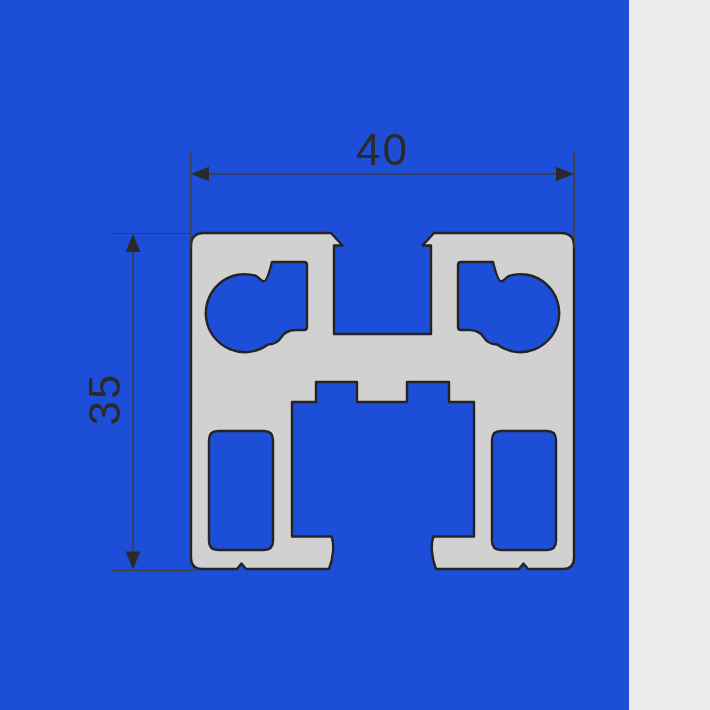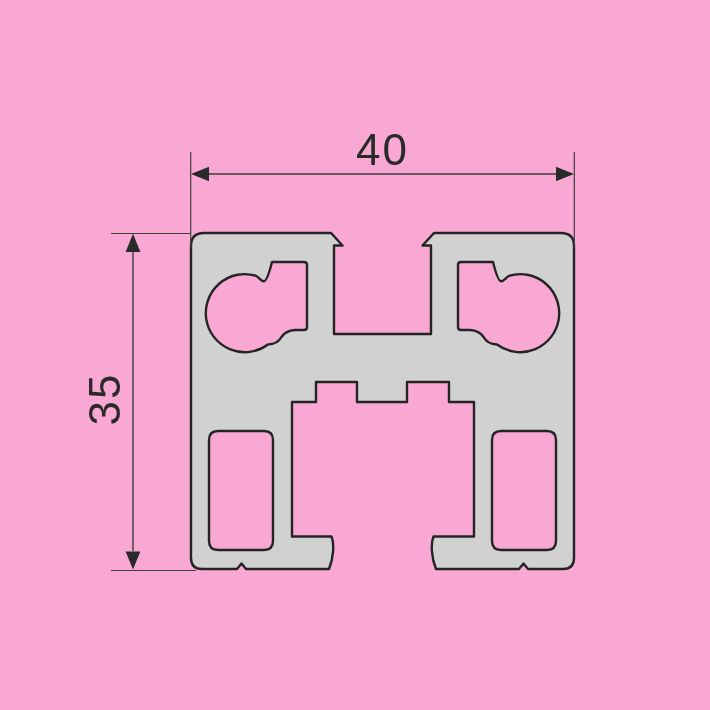--- a/index.html
+++ b/index.html
@@ -5,23 +5,23 @@
   html, body {
     margin: 0;
     padding: 0;
     width: 710px;
     height: 710px;
     background: #ebebeb;
     font-family: "Liberation Sans", sans-serif;
   }
   .canvas {
     position: relative;
-    width: 710px;
+    width: 629px;
     height: 710px;
-    background: #f9a8d4;
+    background: #1d4ed8;
     overflow: hidden;
   }
   svg { display: block; }
   .profile-path {
     stroke: #242424;
     stroke-width: 2.4;
     stroke-linejoin: round;
     stroke-linecap: round;
   }
   .dim-line {

